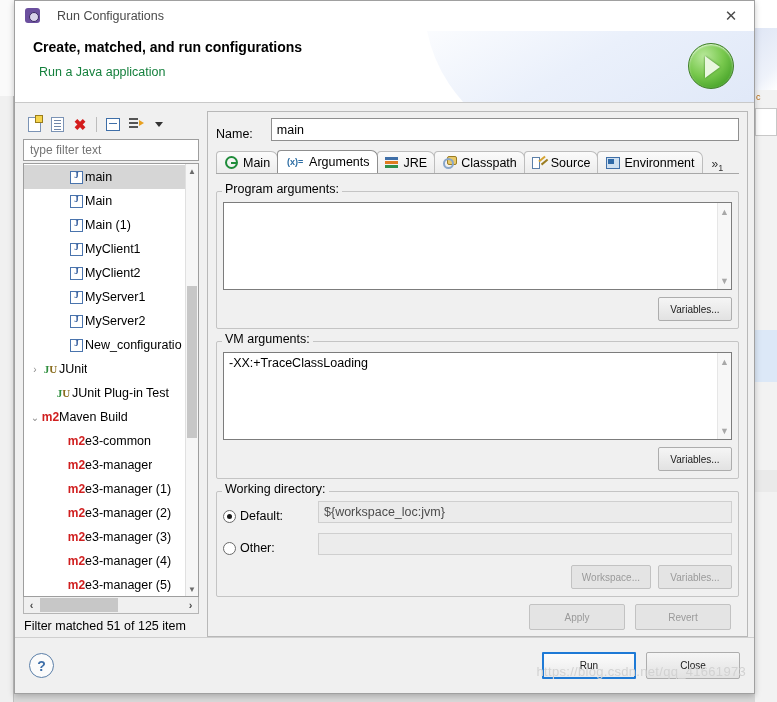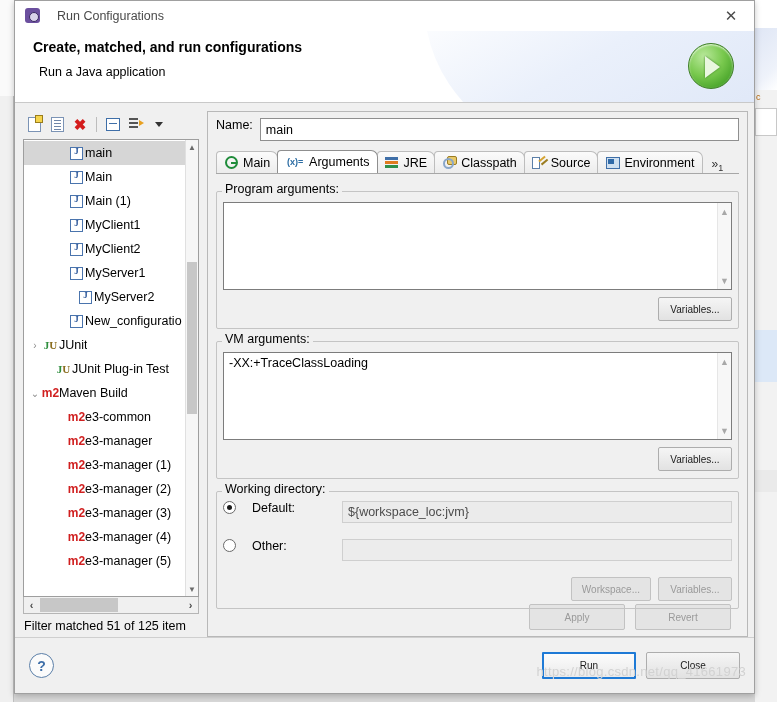--- a/index.html
+++ b/index.html
@@ -68,21 +68,21 @@
   }
   #banner:before{
     content:"";position:absolute;right:0;top:-30px;width:330px;height:150px;
     background:linear-gradient(150deg,#ffffff 0%,#eaf0fb 45%,#dde6f7 100%);
     border-radius:0 0 0 150px;
   }
   #banner .bn-title{
     position:absolute;left:18px;top:8px;font-size:14px;font-weight:bold;color:#000;
   }
   #banner .bn-sub{
-    position:absolute;left:24px;top:34px;font-size:12.5px;color:#000000;
+    position:absolute;left:24px;top:34px;font-size:12.5px;color:#15803d;
   }
   #banner .bn-runicon{
     position:absolute;right:20px;top:12px;width:46px;height:46px;border-radius:50%;
     background:radial-gradient(circle at 34% 28%,#b8e89a 0%,#79c94e 45%,#4ba62c 78%,#3c8a22 100%);
     border:1px solid #3f7f28;
     box-shadow:inset 0 1px 2px rgba(255,255,255,.85);
   }
   #banner .bn-runicon:after{
     content:"";position:absolute;left:16px;top:12px;
     border-left:15px solid #e9f7df;
@@ -163,21 +163,21 @@
     height:17px;margin:0 2px;background:#f0f0f0;border:1px solid #b5b5b5;border-top:0;
     display:flex;align-items:center;position:relative;
   }
   #lp-hscroll .harr{width:15px;text-align:center;color:#4a4a4a;font-size:11px;font-weight:bold;cursor:pointer;}
   #lp-hscroll .hthumb{position:absolute;left:16px;width:78px;top:1px;bottom:1px;background:#c7c7c7;}
   #lp-status{ padding:5px 2px 4px 3px; font-size:12.5px; color:#000; white-space:nowrap; overflow:hidden;}
 
   
   #rightpane{ flex:1 1 auto; display:flex; flex-direction:column; min-width:0;
               border:1px solid #b8b8b8; background:#f0f0f0; padding:6px 8px 0 8px;}
-  #namerow{ display:flex; align-items:flex-start; gap:7px; flex:0 0 auto;}
+  #namerow{ display:flex; align-items:flex-end; gap:18px; flex:0 0 auto;}
   #namerow .nlabel{ font-size:12.5px; }
   #namerow .nfield{ flex:1 1 auto; height:23px; background:#fff; border:1px solid #8f8f8f;
                     display:flex; align-items:center; padding:0 5px; font-size:12.5px;}
 
   #tabs{ display:flex; align-items:flex-end; margin-top:9px; height:24px;
          border-bottom:1px solid #a7a7a7; flex:0 0 auto; position:relative; }
   .tab{
     display:flex;align-items:center;gap:4px;height:22px;padding:0 7px;
     font-size:12.5px;cursor:pointer;
     background:linear-gradient(#fbfbfb,#ececec);
@@ -234,21 +234,21 @@
     border:1px solid #adadad;border-radius:2px;
     display:flex;align-items:center;justify-content:center;
     font-size:10px;color:#1a1a1a;cursor:pointer;
   }
   .btn.disabled{ color:#9a9a9a; background:#e4e4e4; border-color:#c2c2c2; cursor:default;}
   .btn.primary{
     background:linear-gradient(#fcfcfc,#eaeaea);
     border:2px solid #1e7ad6;border-radius:1px;
   }
 
-  .wd-row{ display:flex; align-items:flex-start; gap:16px; margin-bottom:16px;}
+  .wd-row{ display:flex; align-items:flex-end; gap:4px; margin-bottom:10px;}
   .radio{ width:13px;height:13px;border-radius:50%;border:1px solid #6a6a6a;background:#fff;
           position:relative;flex:0 0 auto;cursor:pointer;}
   .radio.on:after{ content:"";position:absolute;left:3px;top:3px;width:5px;height:5px;border-radius:50%;
           background:#1a1a1a;}
   .wd-row .rlabel{ width:74px; font-size:12.5px;}
   .wd-row .rfield{ flex:1 1 auto; height:22px; border:1px solid #cfcfcf; background:#ebebeb;
           display:flex;align-items:center;padding:0 5px;font-size:12.5px;color:#4c4c4c;}
   .wd-row .rfield.empty{ background:#ececec; }
   .wd-btns{ display:flex; justify-content:flex-end; gap:7px; margin-top:2px;}
 
@@ -321,20 +321,23 @@
             <span class="ico-collapse"></span>
           </span>
         <span class="tbbtn">
             <span class="ico-filter"></span>
           </span>
         <span class="tbbtn">
             <span class="ico-caret"></span>
           </span>
       </div>
 
+      <div id="lp-filter">
+        <input type="text" placeholder="type filter text" style="">
+      </div>
 
       <div id="lp-tree">
         <div id="lp-tree-inner">
             <div class="tnode sel" style="padding-left: 30px;">
               <span class="twist"></span>
               <span class="tico">
                 <span class="j-icon"></span>
               </span>
               <span class="tlabel">main</span>
             </div>
@@ -366,21 +369,21 @@
               </span>
               <span class="tlabel">MyClient2</span>
             </div>
             <div class="tnode" style="padding-left: 30px;">
               <span class="twist"></span>
               <span class="tico">
                 <span class="j-icon"></span>
               </span>
               <span class="tlabel">MyServer1</span>
             </div>
-            <div class="tnode" style="padding-left: 39px;">
+            <div class="tnode" style="padding-left: 30px;">
               <span class="twist"></span>
               <span class="tico">
                 <span class="j-icon"></span>
               </span>
               <span class="tlabel">MyServer2</span>
             </div>
             <div class="tnode" style="padding-left: 30px;">
               <span class="twist"></span>
               <span class="tico">
                 <span class="j-icon"></span>

